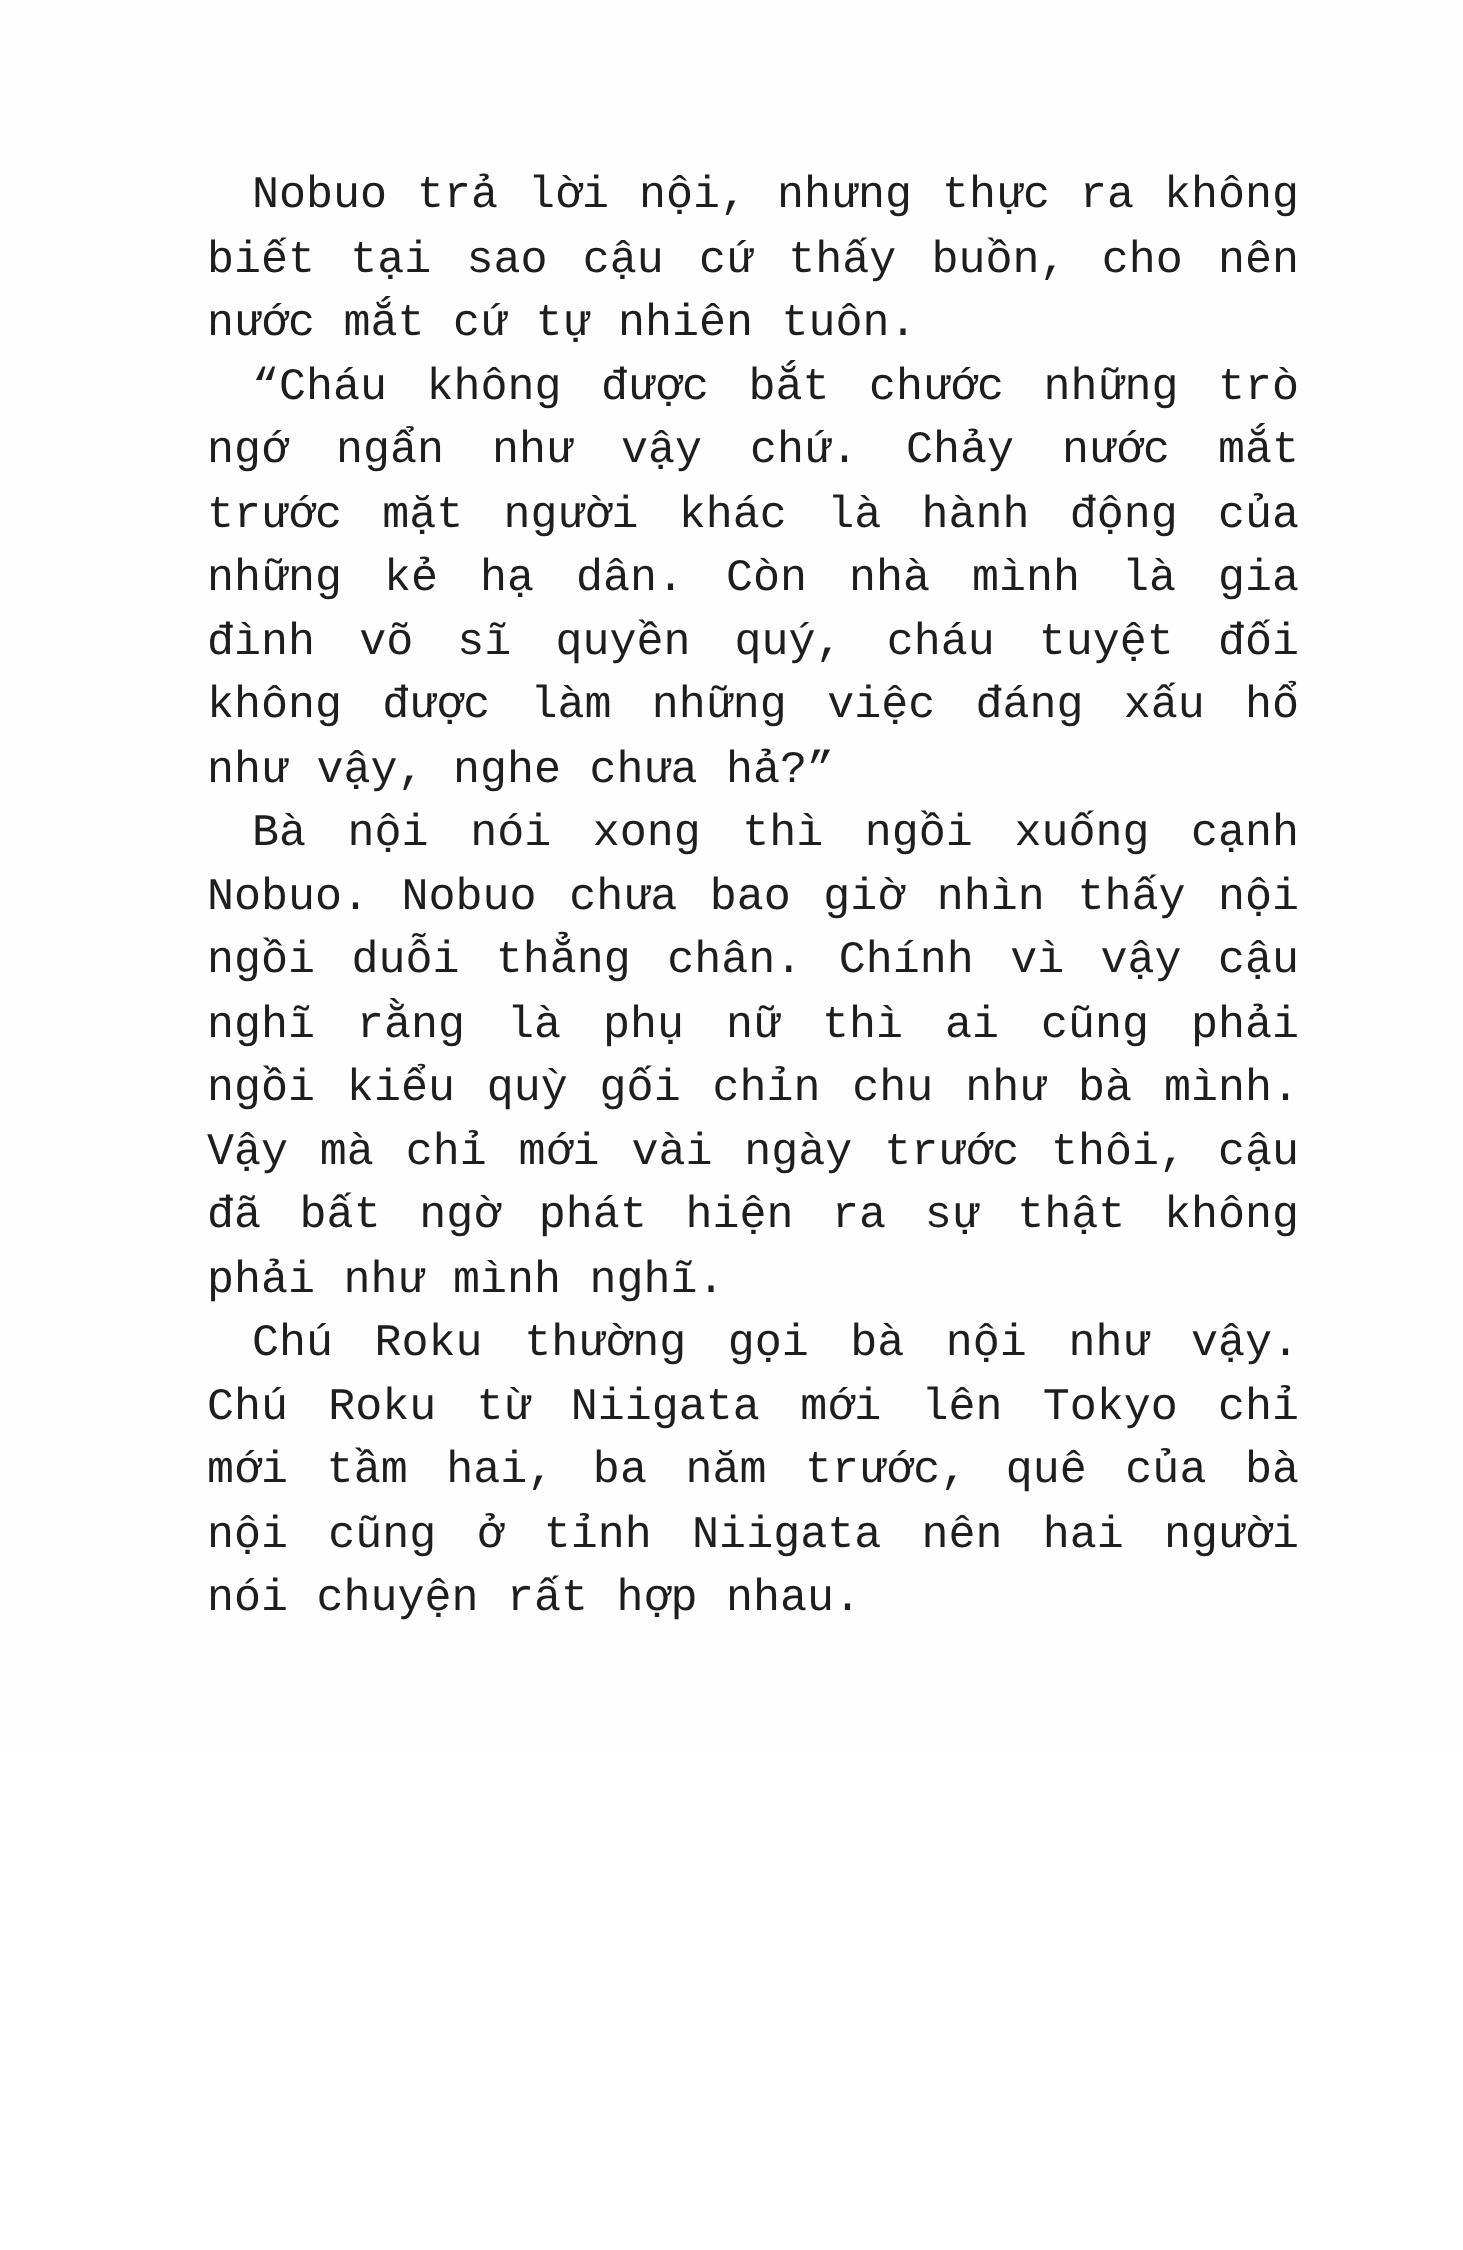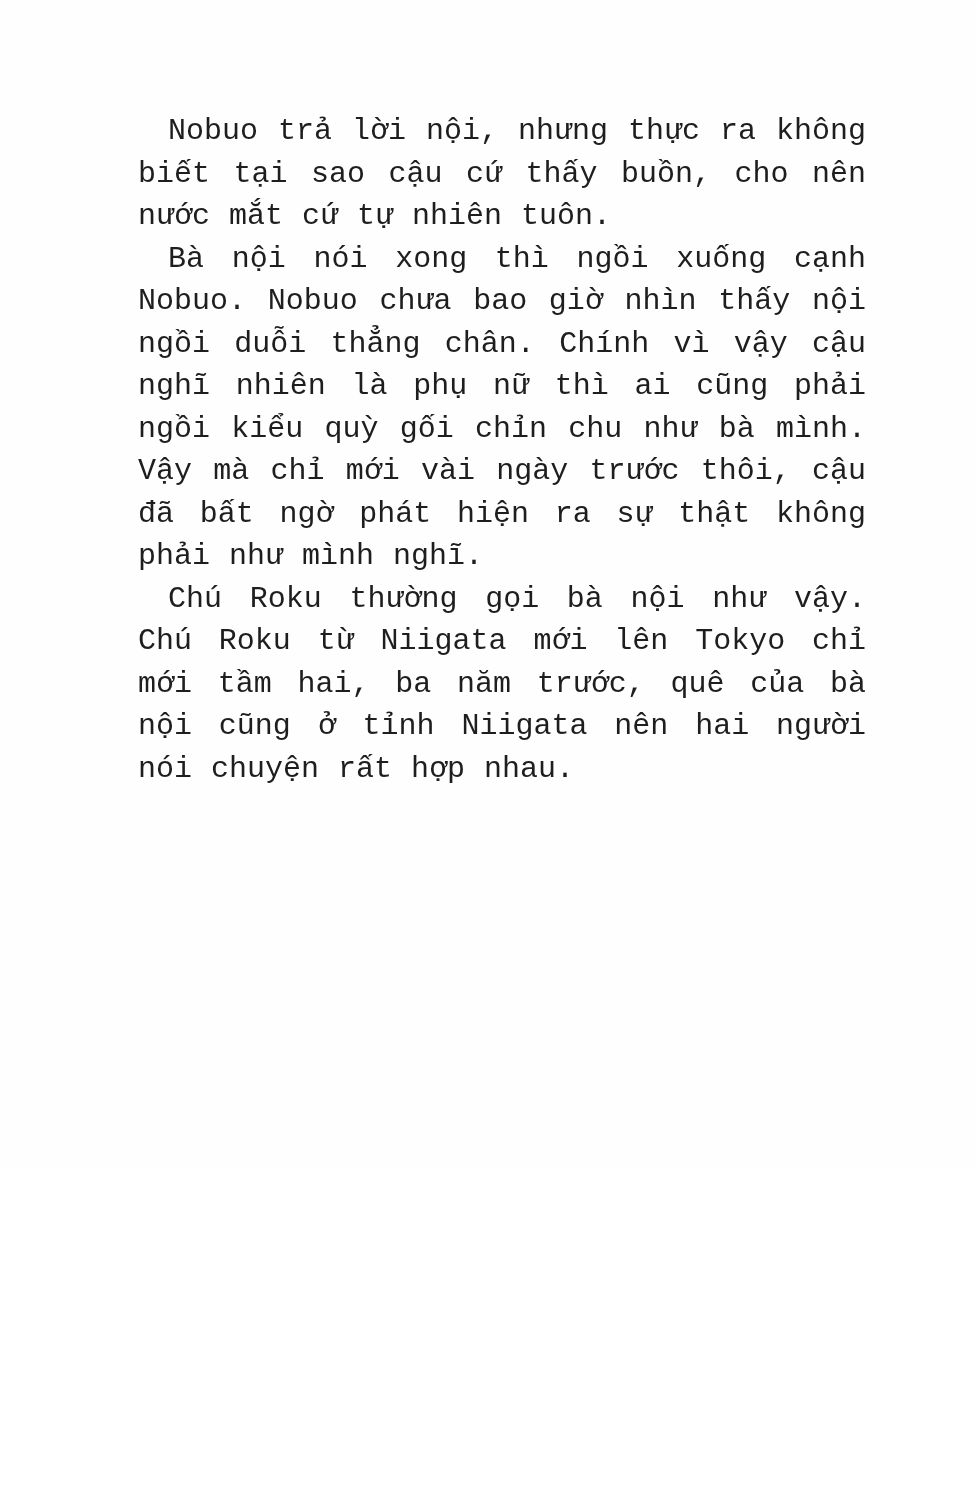--- a/index.html
+++ b/index.html
@@ -52,21 +52,22 @@
     letter-spacing: 1px;
   }
 </style>
 </head>
 <body>
 
 <div class="page">
 
   <div class="text-block">
     <p>Nobuo trả lời nội, nhưng thực ra không biết tại sao cậu cứ thấy buồn, cho nên nước mắt cứ tự nhiên tuôn.</p>
-    <p>Bà nội nói xong thì ngồi xuống cạnh Nobuo. Nobuo chưa bao giờ nhìn thấy nội ngồi duỗi thẳng chân. Chính vì vậy cậu nghĩ nhiên là phụ nữ thì ai cũng phải ngồi kiểu quỳ gối chỉn chu như bà mình. Vậy mà chỉ mới vài ngày trước thôi, cậu đã bất ngờ phát hiện ra sự thật không phải như mình nghĩ.</p>
+    <p>“Cháu không được bắt chước những trò ngớ ngẩn như vậy chứ. Chảy nước mắt trước mặt người khác là hành động của những kẻ hạ dân. Còn nhà mình là gia đình võ sĩ quyền quý, cháu tuyệt đối không được làm những việc đáng xấu hổ như vậy, nghe chưa hả?”</p>
+    <p>Bà nội nói xong thì ngồi xuống cạnh Nobuo. Nobuo chưa bao giờ nhìn thấy nội ngồi duỗi thẳng chân. Chính vì vậy cậu nghĩ rằng là phụ nữ thì ai cũng phải ngồi kiểu quỳ gối chỉn chu như bà mình. Vậy mà chỉ mới vài ngày trước thôi, cậu đã bất ngờ phát hiện ra sự thật không phải như mình nghĩ.</p>
     <p>Chú Roku thường gọi bà nội như vậy. Chú Roku từ Niigata mới lên Tokyo chỉ mới tầm hai, ba năm trước, quê của bà nội cũng ở tỉnh Niigata nên hai người nói chuyện rất hợp nhau.</p>
   </div>
 
   <div class="footer">
     <span class="running-title">ĐÈO SHIOKARI</span><span class="separator">~</span><span class="page-number">13</span>
   </div>
 
 </div>
 
 </body></html>

